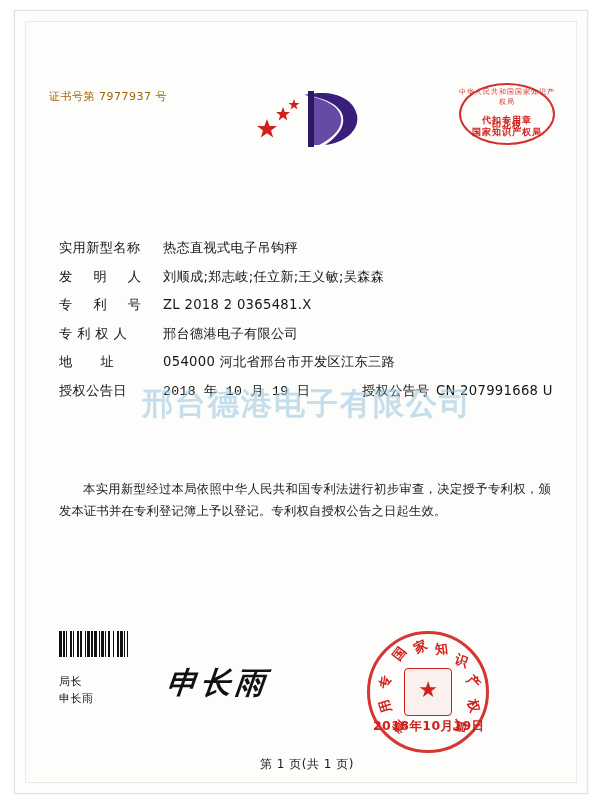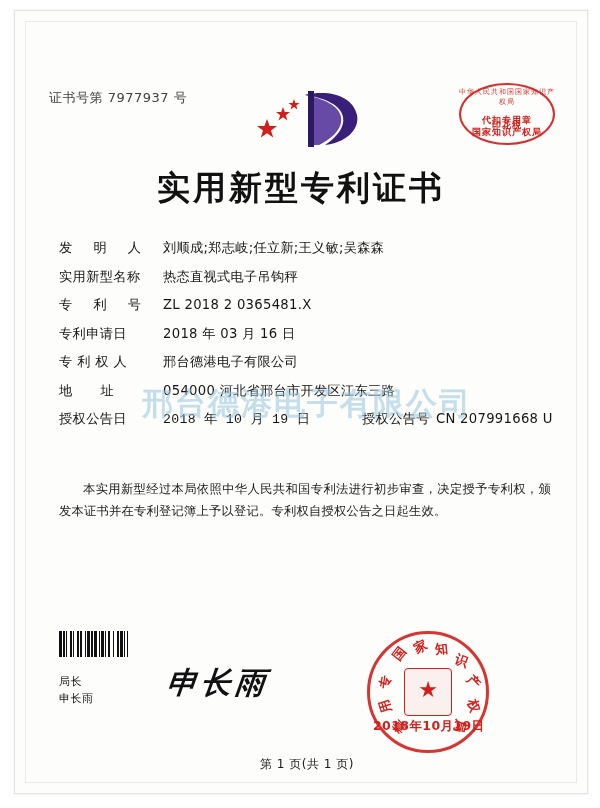--- a/index.html
+++ b/index.html
@@ -36,22 +36,22 @@
     bottom: 10px;
     border: 1px solid #eceae6;
     pointer-events: none;
   }
 
   
   .cert-no {
     position: absolute;
     left: 34px;
     top: 78px;
-    font-size: 13px;
-    color: #404040;
+    font-size: 11px;
+    color: #a16207;
     letter-spacing: 0.5px;
     white-space: nowrap;
   }
 
   
   .logo {
     position: absolute;
     left: 238px;
     top: 74px;
     width: 118px;
@@ -317,38 +317,33 @@
     </div>
 
     <div class="seal-top">
       <div class="ellipse"></div>
       <div class="arc">中华人民共和国国家知识产权局</div>
       <div class="l1">印花税</div>
       <div class="l2">代扣专用章</div>
       <div class="l3">国家知识产权局</div>
     </div>
 
-    <div class="title">实用新型专利证书</div>
 
     <div class="fields">
+      <div class="frow">
+        <div class="flabel">实用新型名称</div>
+        <div class="fvalue">热态直视式电子吊钩秤</div>
+      </div>
       <div class="frow">
         <div class="flabel sp4">发 明 人</div>
         <div class="fvalue">刘顺成;郑志岐;任立新;王义敏;吴森森</div>
       </div>
       <div class="frow">
-        <div class="flabel">实用新型名称</div>
-        <div class="fvalue">热态直视式电子吊钩秤</div>
-      </div>
-      <div class="frow">
         <div class="flabel sp4">专 利 号</div>
         <div class="fvalue">ZL 2018 2 0365481.X</div>
-      </div>
-      <div class="frow">
-        <div class="flabel">专利申请日</div>
-        <div class="fvalue">2018 年 03 月 16 日</div>
       </div>
       <div class="frow">
         <div class="flabel">专 利 权 人</div>
         <div class="fvalue">邢台德港电子有限公司</div>
       </div>
       <div class="frow">
         <div class="flabel sp3">地            址</div>
         <div class="fvalue">054000  河北省邢台市开发区江东三路</div>
       </div>
       <div class="frow frow-split">

